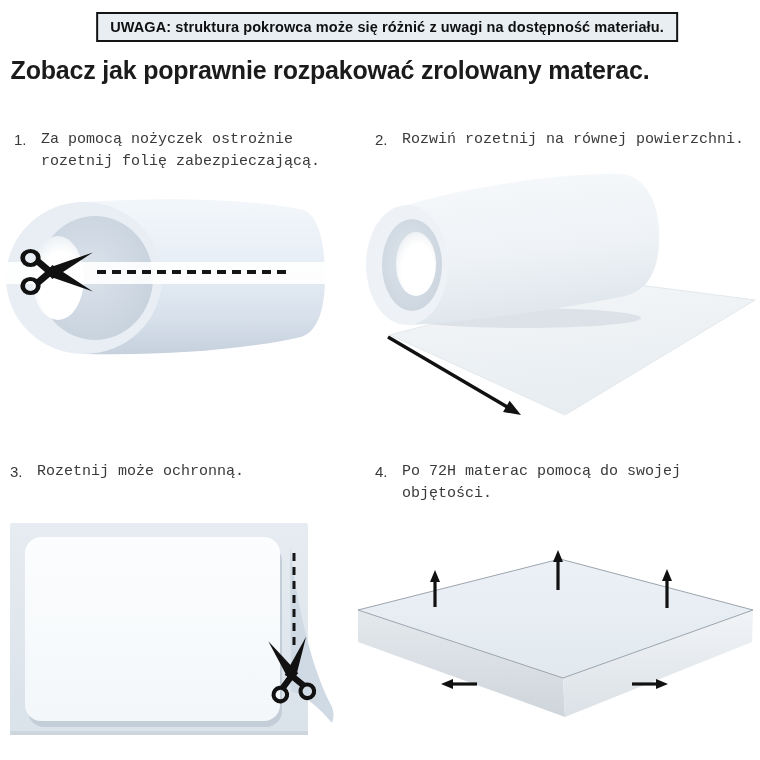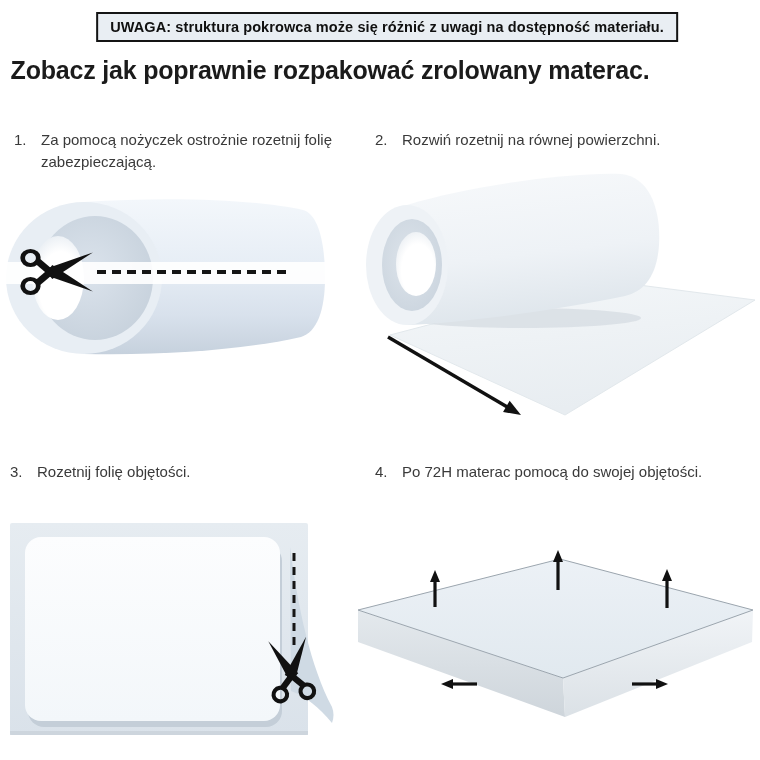--- a/index.html
+++ b/index.html
@@ -15,21 +15,21 @@
   }
   .heading{
     position:absolute;top:56px;left:0;width:660px;text-align:center;
     font-size:25px;font-weight:bold;color:#1b1b1b;letter-spacing:-0.2px;
   }
   .step-label{
     position:absolute;display:flex;align-items:flex-start;
     font-size:15px;line-height:1.45;color:#3a3a3a;
   }
   .step-label .num{flex:none;width:27px;}
-  .step-label .txt{flex:1;}
+  .step-label .txt{flex:1;font-family:Liberation Mono, monospace;}
   #step1-label{left:14px;top:129px;width:320px;}
   #step2-label{left:375px;top:129px;width:378px;}
   #step3-label{left:10px;top:461px;width:335px;}
   #step4-label{left:375px;top:461px;width:382px;}
   .fig{position:absolute;}
   #fig1{left:5px;top:190px;}
   #fig2{left:363px;top:167px;}
   #fig3{left:6px;top:517px;}
   #fig4{left:358px;top:544px;}
 </style>
@@ -49,21 +49,21 @@
     <span class="txt">Za pomocą nożyczek ostrożnie rozetnij folię zabezpieczającą.</span>
   </div>
 
   <div class="step-label" id="step2-label">
     <span class="num">2.</span>
     <span class="txt">Rozwiń rozetnij na równej powierzchni.</span>
   </div>
 
   <div class="step-label" id="step3-label">
     <span class="num">3.</span>
-    <span class="txt">Rozetnij folię objętości.</span>
+    <span class="txt">Rozetnij może ochronną.</span>
   </div>
 
   <div class="step-label" id="step4-label">
     <span class="num">4.</span>
     <span class="txt">Po 72H materac pomocą do swojej objętości.</span>
   </div>
 
   <svg class="fig" id="fig1" width="325" height="172" viewBox="0 0 325 172">
     <defs>
       <linearGradient id="g1body" x1="0" y1="0" x2="0" y2="1">

